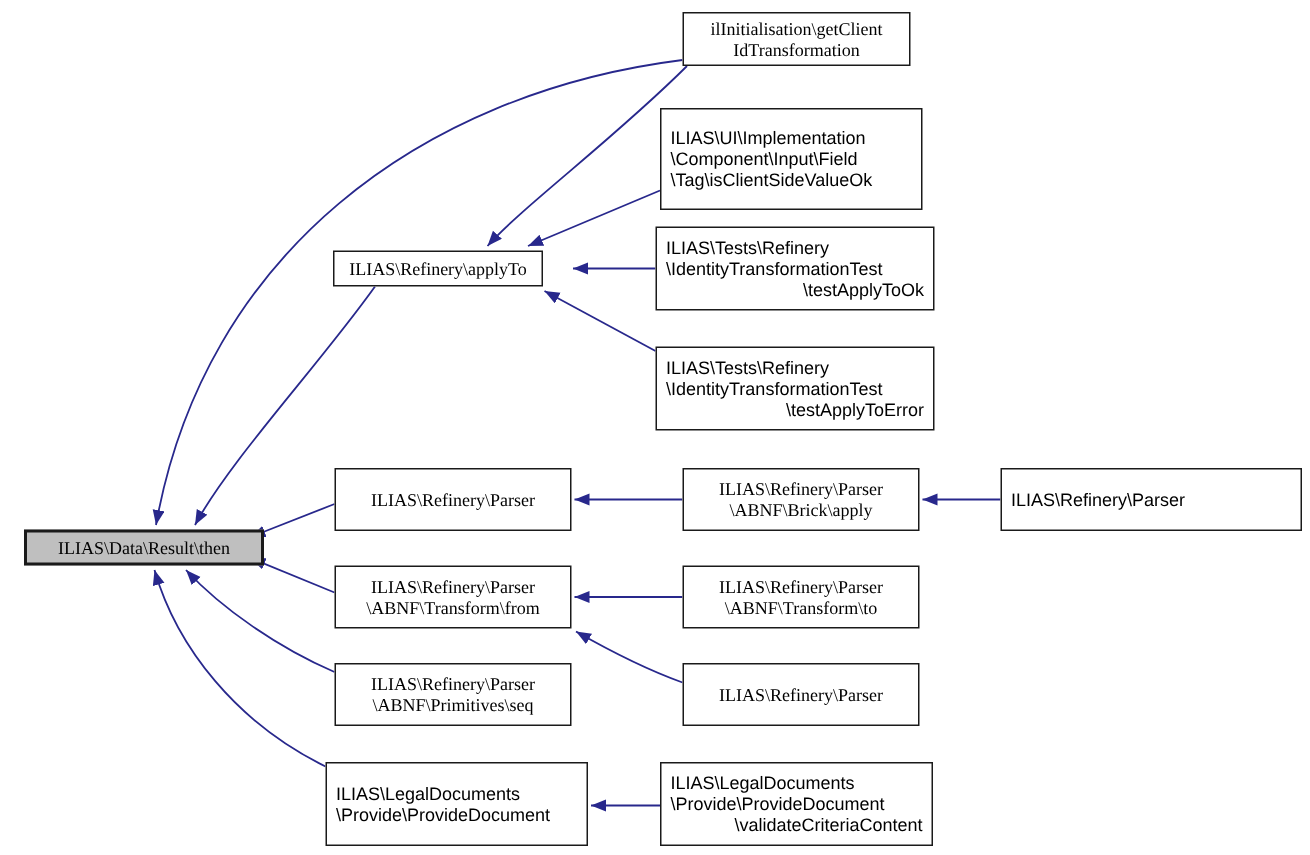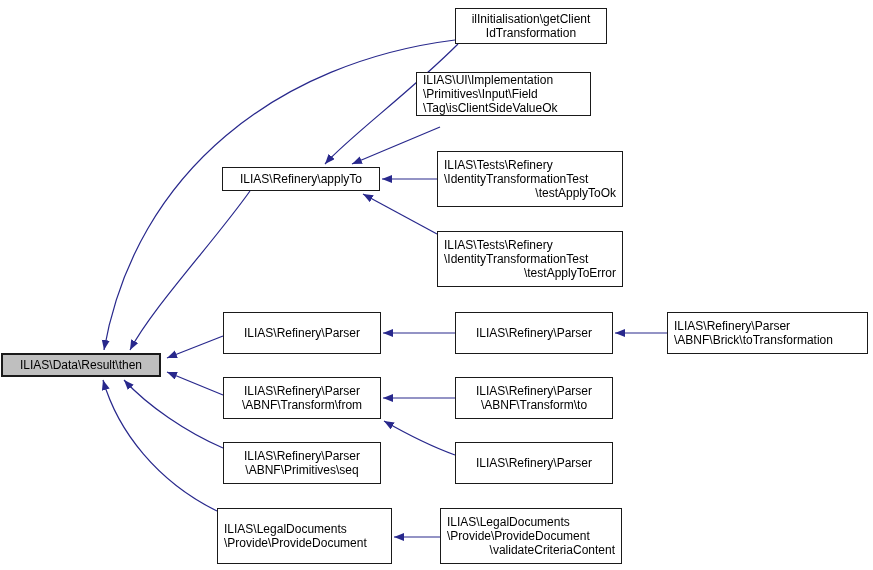--- a/index.html
+++ b/index.html
@@ -14,21 +14,21 @@
   svg.edges marker path { fill:var(--edge,#28288c); stroke:none; }
   .node {
     position:absolute; box-sizing:border-box;
     background:var(--node-fill,#ffffff);
     border:1px solid var(--node-border,#1a1a1a);
     color:var(--text,#000000);
     font-size:12px; line-height:14px;
     display:flex; flex-direction:column; justify-content:center;
     padding:2px 6px; white-space:nowrap; cursor:pointer;
   }
-  .node.center { text-align:center; }
+  .node.center { text-align:center;font-family:Liberation Serif, serif; }
   .node .line { text-align:left; }
   .node.center .line { text-align:center; }
   .node .line.c { text-align:right; }
   .node.highlight { background:var(--hl,#bfbfbf); border-width:2px; }
 </style>
 </head>
 <body>
 
 <div id="graph">
 
@@ -53,27 +53,27 @@
     <path d="M 455,398 L 383,398" marker-end="url(#arrow)"></path>
     <path d="M 455,455 C 430,446 405,433 384,421" marker-end="url(#arrow)"></path>
     <path d="M 440,537 L 394,537" marker-end="url(#arrow)"></path>
   </svg>
 
   <div class="node center" style="left:455px;top:8px;width:152px;height:36px">
     <div class="line">ilInitialisation\getClient</div>
     <div class="line">IdTransformation</div>
   </div>
 
-  <div class="node" style="left:416px;top:72px;width:175px;height:44px">
+  <div class="node" style="left:440px;top:72px;width:175px;height:68px">
     <div class="line">ILIAS\UI\Implementation</div>
-    <div class="line">\Primitives\Input\Field</div>
+    <div class="line">\Component\Input\Field</div>
     <div class="line">\Tag\isClientSideValueOk</div>
   </div>
 
-  <div class="node center" style="left:222px;top:167px;width:158px;height:24px">
+  <div class="node center" style="left:222px;top:167px;width:140px;height:24px">
     <div class="line">ILIAS\Refinery\applyTo</div>
   </div>
 
   <div class="node" style="left:437px;top:151px;width:186px;height:56px">
     <div class="line">ILIAS\Tests\Refinery</div>
     <div class="line">\IdentityTransformationTest</div>
     <div class="line c">\testApplyToOk</div>
   </div>
 
   <div class="node" style="left:437px;top:231px;width:186px;height:56px">
@@ -81,28 +81,28 @@
     <div class="line">\IdentityTransformationTest</div>
     <div class="line c">\testApplyToError</div>
   </div>
 
   <div class="node center" style="left:223px;top:312px;width:158px;height:42px">
     <div class="line">ILIAS\Refinery\Parser</div>
   </div>
 
   <div class="node center" style="left:455px;top:312px;width:158px;height:42px">
     <div class="line">ILIAS\Refinery\Parser</div>
+    <div class="line">\ABNF\Brick\apply</div>
   </div>
 
   <div class="node" style="left:667px;top:312px;width:201px;height:42px">
     <div class="line">ILIAS\Refinery\Parser</div>
-    <div class="line">\ABNF\Brick\toTransformation</div>
   </div>
 
-  <div class="node center highlight" style="left:1px;top:353px;width:160px;height:24px">
+  <div class="node center highlight" style="left:16px;top:353px;width:160px;height:24px">
     <div class="line">ILIAS\Data\Result\then</div>
   </div>
 
   <div class="node center" style="left:223px;top:377px;width:158px;height:42px">
     <div class="line">ILIAS\Refinery\Parser</div>
     <div class="line">\ABNF\Transform\from</div>
   </div>
 
   <div class="node center" style="left:455px;top:377px;width:158px;height:42px">
     <div class="line">ILIAS\Refinery\Parser</div>

